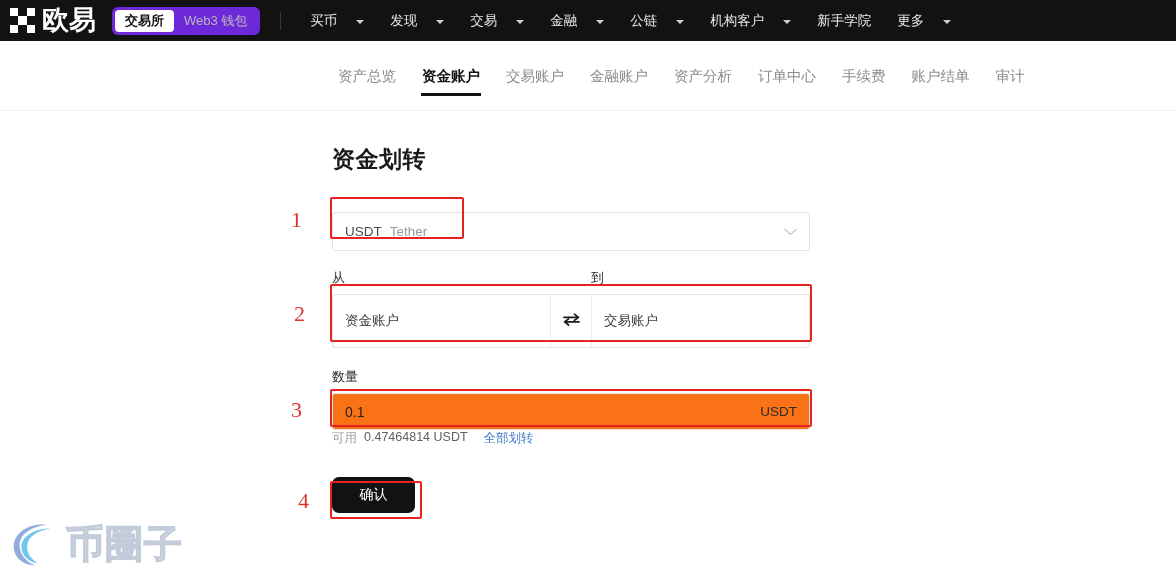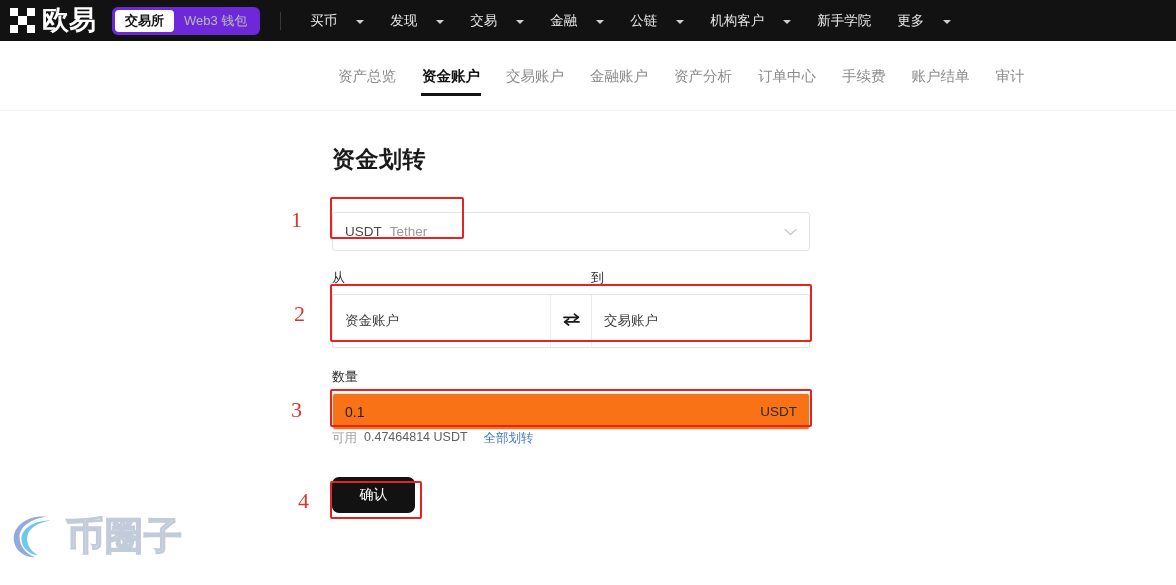--- a/index.html
+++ b/index.html
@@ -234,21 +234,21 @@
     position: absolute;
     color: #d8352f;
     font-family: "Liberation Serif", "DejaVu Serif", serif;
     font-size: 22px;
     font-weight: normal;
   }
 
   
   .watermark {
     position: absolute;
-    left: 6px; bottom: 20px;
+    left: 6px; bottom: 12px;
     display: flex; align-items: center; gap: 2px;
     opacity: .88;
   }
   .wm-ring { width: 58px; height: 58px; }
   .wm-text {
     font-size: 38px;
     font-weight: bold;
     color: transparent;
     -webkit-text-stroke: 1.4px #b9c4d4;
     letter-spacing: 1px;

